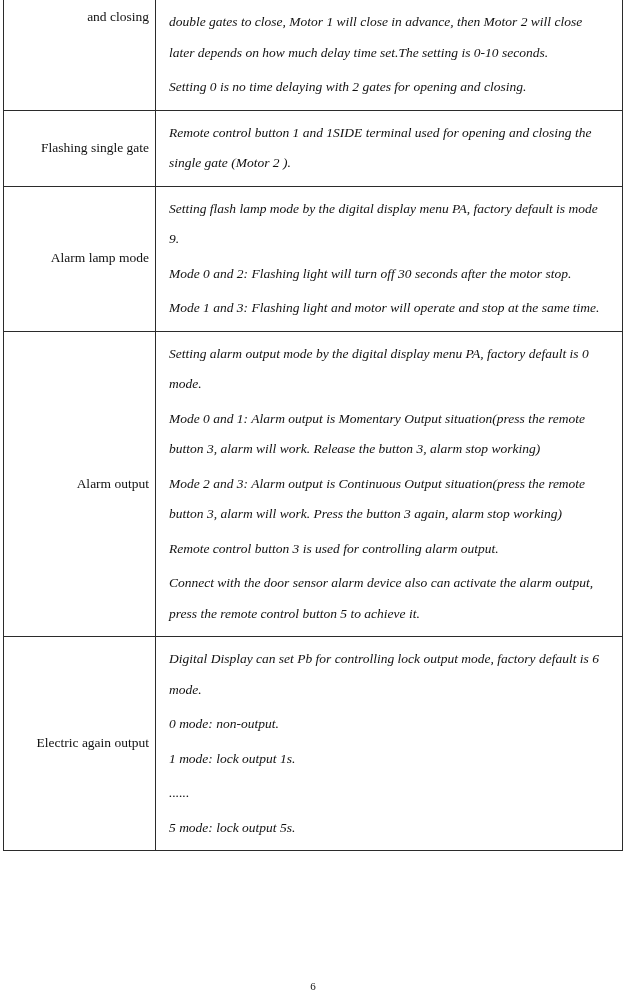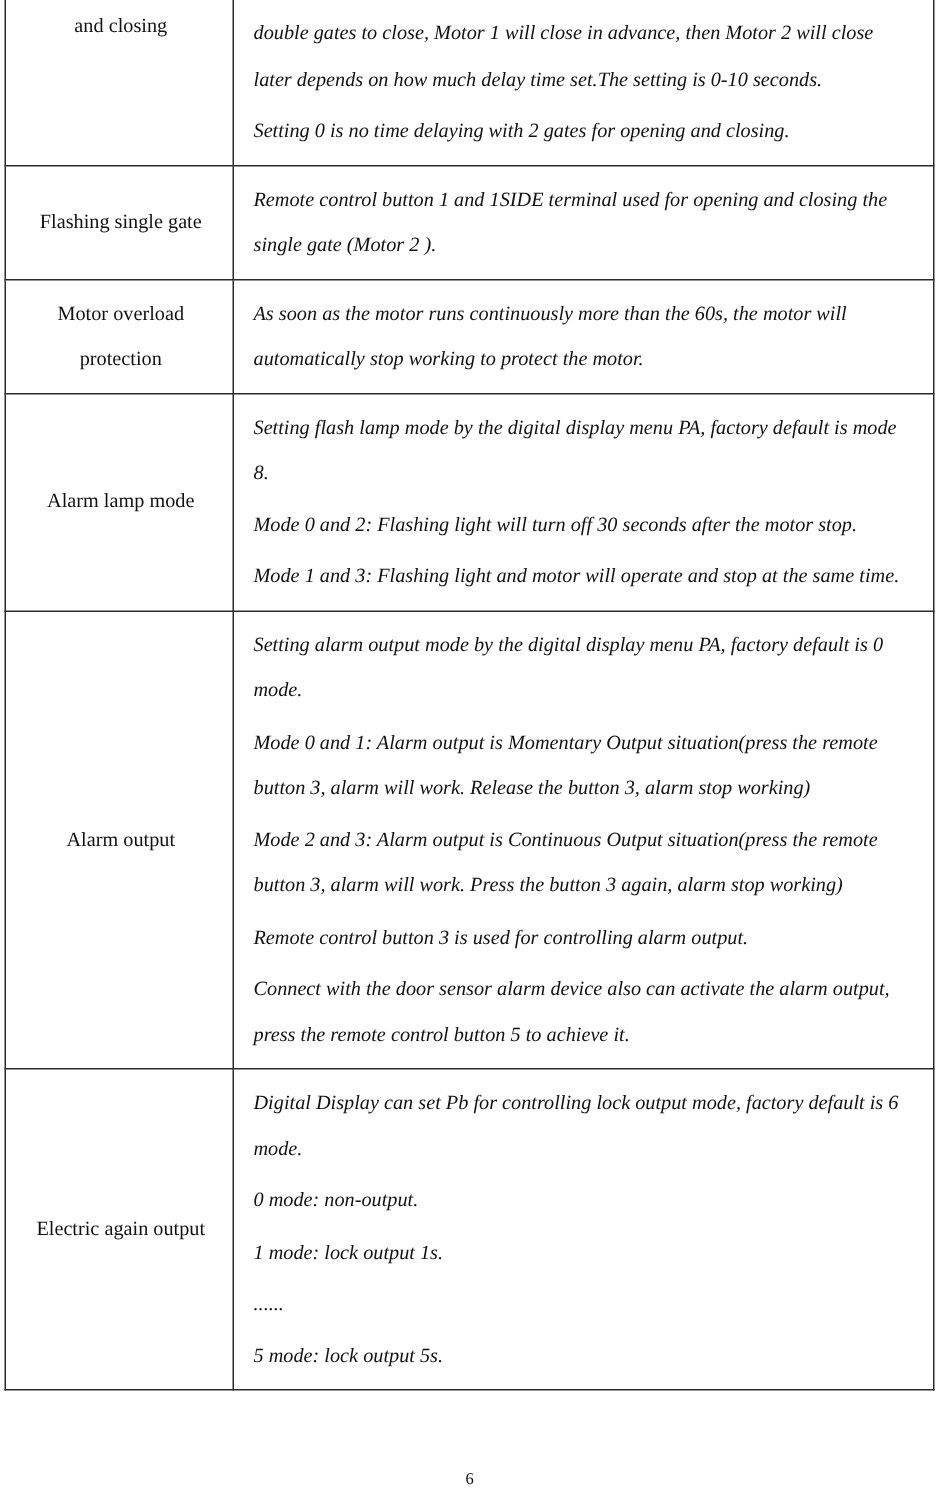--- a/index.html
+++ b/index.html
@@ -25,21 +25,21 @@
   }
   table.spec-table td {
     border: 1px solid #2b2b2b;
     vertical-align: middle;
     font-size: 13.5px;
     line-height: 30.5px;
   }
   td.label-cell {
     width: 152px;
     padding: 4px 6px 4px 8px;
-    text-align: center;
+    text-align: right;
   }
   td.label-cell.top {
     vertical-align: top;
     padding-top: 2px;
   }
   td.content-cell {
     padding: 3px 10px 3px 9px;
   }
   td.content-cell p {
     margin: 4px;
@@ -69,29 +69,23 @@
         <p>Setting 0 is no time delaying with 2 gates for opening and closing.</p>
       </td>
     </tr>
     <tr>
       <td class="label-cell">Flashing single gate</td>
       <td class="content-cell">
         <p>Remote control button 1 and 1SIDE terminal used for opening and closing the single gate (Motor 2 ).</p>
       </td>
     </tr>
     <tr>
-      <td class="label-cell">Motor overload protection</td>
-      <td class="content-cell">
-        <p>As soon as the motor runs continuously more than the 60s, the motor will automatically stop working to protect the motor.</p>
-      </td>
-    </tr>
-    <tr>
       <td class="label-cell">Alarm lamp mode</td>
       <td class="content-cell">
-        <p>Setting flash lamp mode by the digital display menu PA, factory default is mode 8.</p>
+        <p>Setting flash lamp mode by the digital display menu PA, factory default is mode 9.</p>
         <p>Mode 0 and 2: Flashing light will turn off 30 seconds after the motor stop.</p>
         <p>Mode 1 and 3: Flashing light and motor will operate and stop at the same time.</p>
       </td>
     </tr>
     <tr>
       <td class="label-cell">Alarm output</td>
       <td class="content-cell">
         <p>Setting alarm output mode by the digital display menu PA, factory default is 0 mode.</p>
         <p>Mode 0 and 1: Alarm output is Momentary Output situation(press the remote button 3, alarm will work. Release the button 3, alarm stop working)</p>
         <p>Mode 2 and 3: Alarm output is Continuous Output situation(press the remote button 3, alarm will work. Press the button 3 again, alarm stop working)</p>

